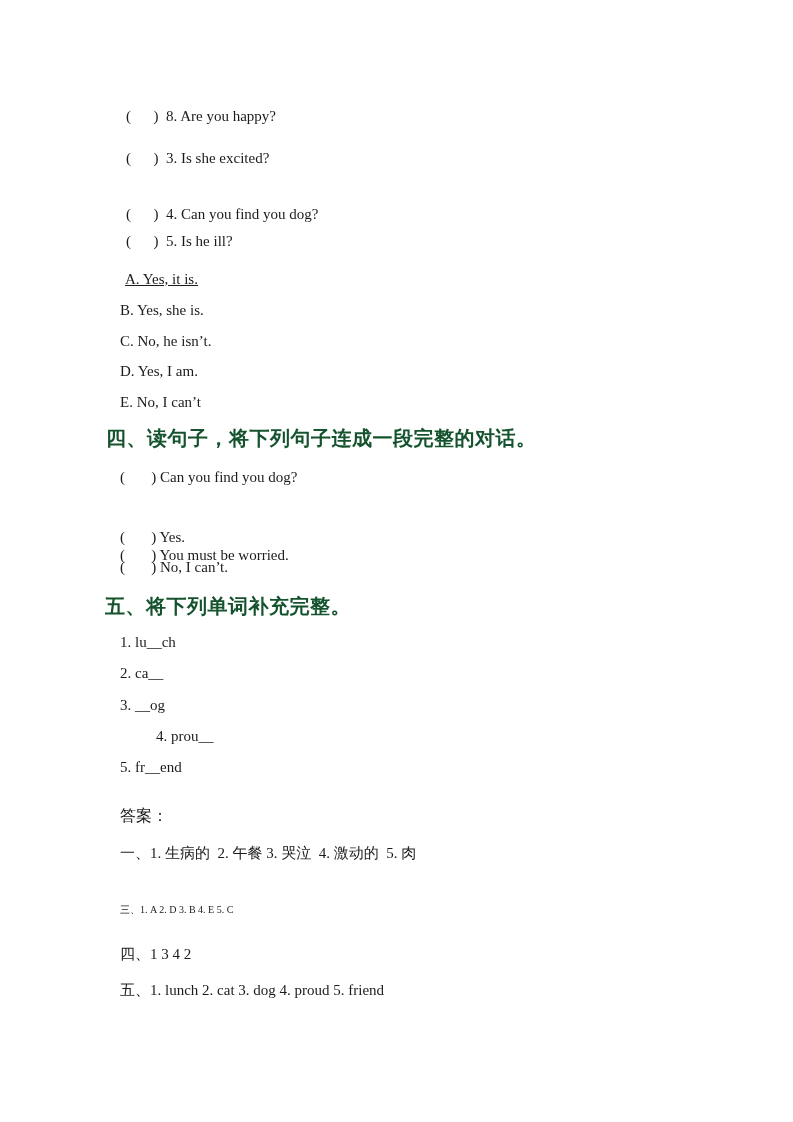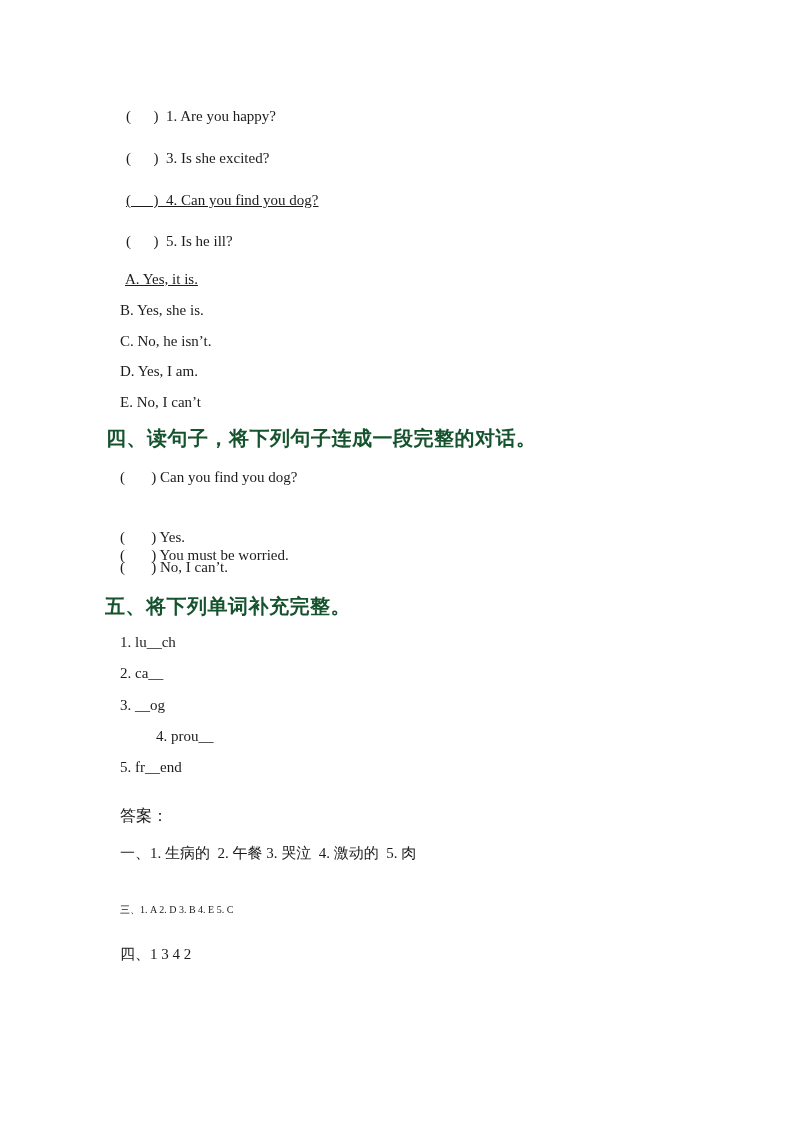--- a/index.html
+++ b/index.html
@@ -31,23 +31,23 @@
     font-size: 20px;
     line-height: 28px;
     letter-spacing: 0.5px;
   }
 </style>
 </head>
 <body>
 
 <div class="page">
 
-  <div class="line" style="left:126px; top:106px;">(      )  1. Are you happy?</div>
+  <div class="line" style="left:126px; top:106px;">(      )  8. Are you happy?</div>
   <div class="line" style="left:126px; top:148px;">(      )  3. Is she excited?</div>
-  <div class="line" style="left:126px; top:190px;text-decoration:underline;">(      )  4. Can you find you dog?</div>
+  <div class="line" style="left:126px; top:204px;">(      )  4. Can you find you dog?</div>
   <div class="line" style="left:126px; top:231px;">(      )  5. Is he ill?</div>
 
   <div class="line" style="left:125px; top:269px;text-decoration:underline;">A. Yes, it is.</div>
   <div class="line" style="left:120px; top:300px;">B. Yes, she is.</div>
   <div class="line" style="left:120px; top:331px;">C. No, he isn’t.</div>
   <div class="line" style="left:120px; top:361px;">D. Yes, I am.</div>
   <div class="line" style="left:120px; top:392px;">E. No, I can’t</div>
 
   <div class="heading" style="left:106px; top:424px;">四、读句子，将下列句子连成一段完整的对话。</div>
   <div class="line" style="left:120px; top:467px;">(       ) Can you find you dog?</div>
@@ -59,14 +59,15 @@
   <div class="line" style="left:120px; top:632px;">1. lu__ch</div>
   <div class="line" style="left:120px; top:663px;">2. ca__</div>
   <div class="line" style="left:120px; top:695px;">3. __og</div>
   <div class="line" style="left:120px; top:726px;margin-left:36px;">4. prou__</div>
   <div class="line" style="left:120px; top:757px;">5. fr__end</div>
 
   <div class="line" style="left:120px; top:806px; font-size:16px;">答案：</div>
   <div class="line" style="left:120px; top:843px; font-size:15px;">一、1. 生病的  2. 午餐 3. 哭泣  4. 激动的  5. 肉</div>
   <div class="line" style="left:120px; top:900px; font-size:10px;">三、1. A 2. D 3. B 4. E 5. C</div>
   <div class="line" style="left:120px; top:944px; font-size:15px;">四、1 3 4 2</div>
+  <div class="line" style="left:120px; top:980px; font-size:15px;">五、1. lunch 2. cat 3. dog 4. proud 5. friend</div>
 
 </div>
 
 </body></html>

